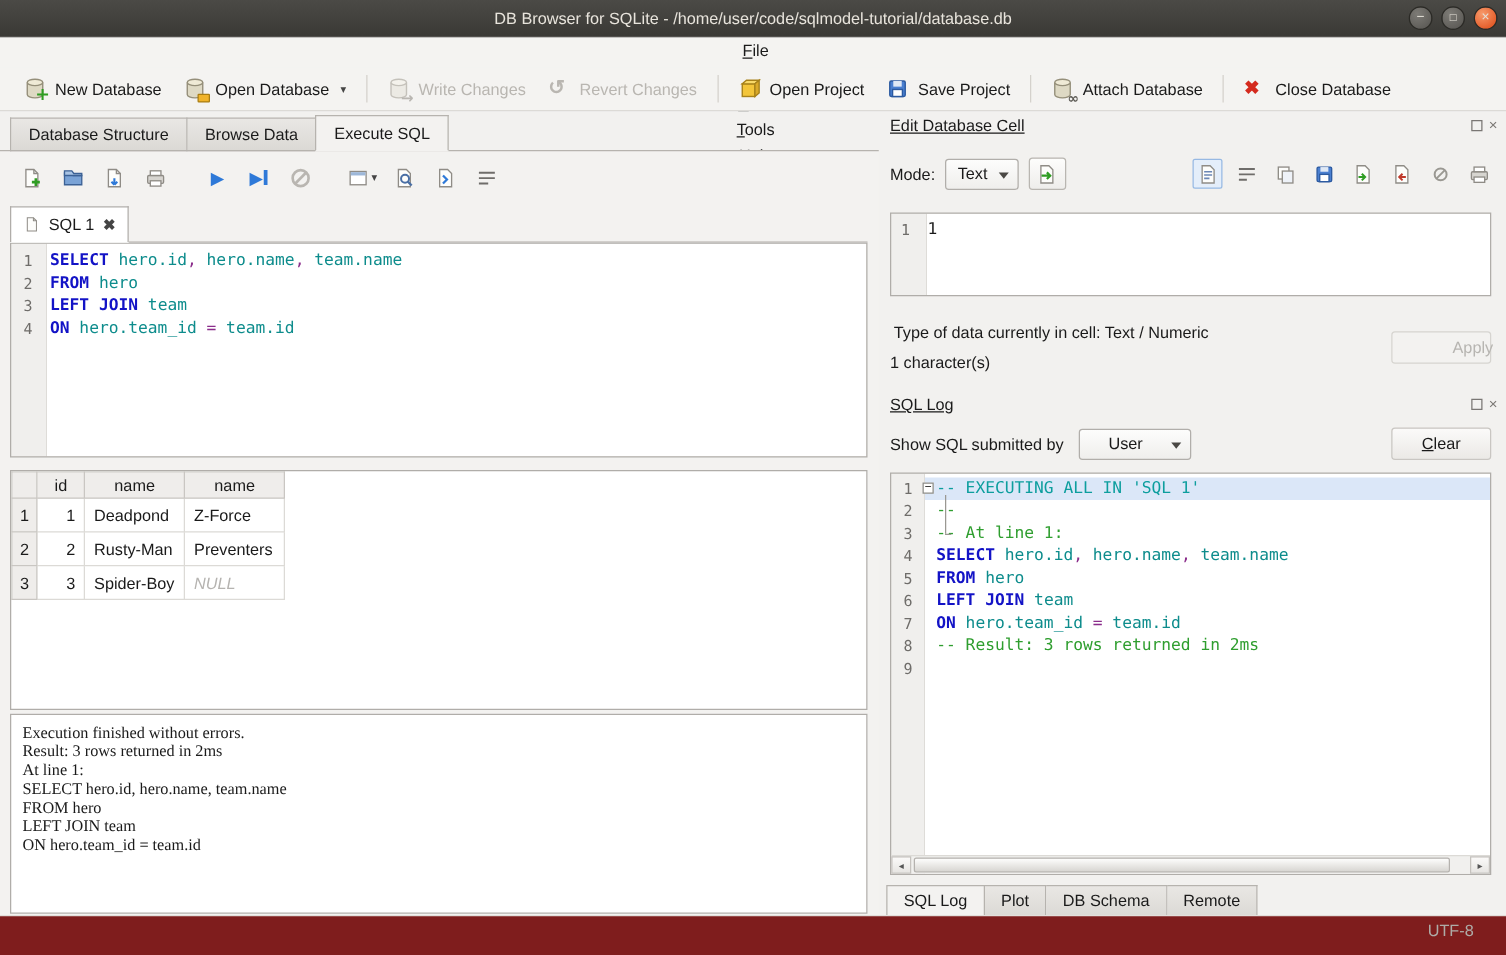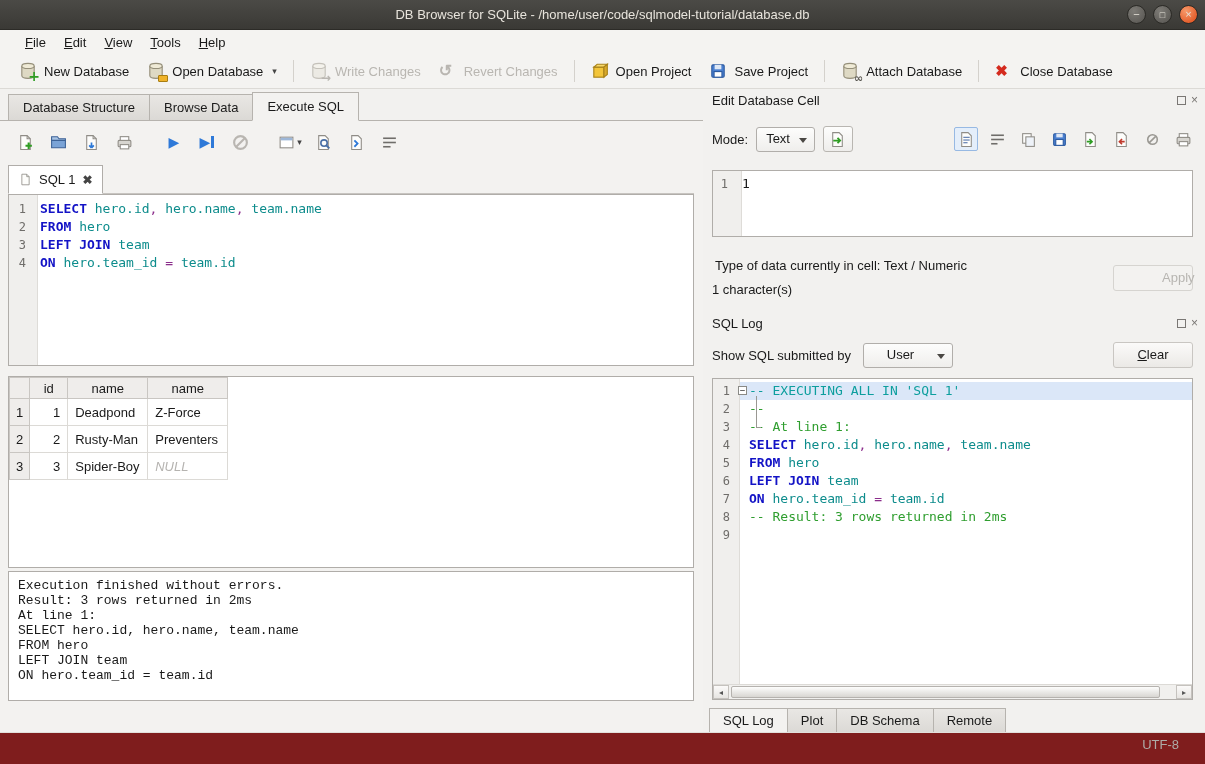--- a/index.html
+++ b/index.html
@@ -13,21 +13,21 @@
     background: linear-gradient(#4b4a46,#3a3935); border-bottom:1px solid #2c2b27;
     color:#e8e4dc; font-weight:normal; text-align:center; line-height:30px; }
   .winbtns { position:absolute; right:7px; top:5px; display:flex; gap:7px; }
   .winbtn { width:19px; height:19px; border-radius:50%; border:1px solid #2b2a26;
     background: radial-gradient(circle at 35% 30%, #7d7b76, #55534f);
     color:#e4e0d8; font-size:11px; line-height:17px; text-align:center; }
   .winbtn.close { background: radial-gradient(circle at 35% 30%, #f79a6b, #dd4814); }
   .maxglyph { font-size:9px; }
   
   .menubar { position:absolute; top:30px; left:0; right:0; height:24px; background:#f4f3f1;
-    display:flex; align-items:center; padding-left:16px; }
+    display:flex; align-items:center; padding-left:4px;flex-direction:column; }
   .menu-item { display:inline-block; padding:3px 9px; }
   .menu-item::first-letter { text-decoration: underline; }
   
   .toolbar { position:absolute; top:54px; left:0; right:0; height:35px; background:#f4f3f1;
     border-bottom:1px solid #dcdad6; display:flex; align-items:center; padding:0 10px; }
   .tbtn { display:flex; align-items:center; gap:7px; padding:4px 9px; border-radius:3px; white-space:nowrap; }
   .tbtn.disabled { color:#b9b6b1; }
   .tsep { width:1px; height:22px; background:#d4d1cc; margin:0 7px; }
   .icon16 { width:18px; height:18px; position:relative; display:inline-block; flex:none; }
   .icon16 svg { width:18px; height:18px; display:block; }
@@ -84,26 +84,26 @@
     border:1px solid #b0ada9; background:#fff; overflow:hidden; }
   table.results { border-collapse:collapse; }
   table.results th { background:#efedeb; border:1px solid #c9c6c2; font-weight:normal;
     height:21px; padding:1px 8px; }
   table.results td { border:1px solid #dcdad6; height:27px; padding:2px 7px; background:#fff; }
   table.results td.rownum { background:#efedeb; border-color:#c9c6c2; text-align:center; width:20px; padding:2px 6px; }
   td.num { text-align:right; width:38px; }
   td.namec { width:80px; }
   .nullv { color:#b5b3b0; font-style:italic;margin-left:9px; }
   
-  .msg-box { position:absolute; top:450px; left:8px; right:9px; height:130px;
+  .msg-box { position:absolute; top:450px; left:8px; right:9px; height:160px;
     border:1px solid #b0ada9; background:#fff; padding:6px 9px;
-    font-family:Liberation Mono, monospace; font-size:13px; line-height:15px;
+    font-family:Liberation Serif, serif; font-size:13px; line-height:15px;
     white-space:pre-line; }
   
-  .rp-title { position:absolute; left:9px; }
+  .rp-title { position:absolute; left:9px;text-decoration:underline; }
   .dock-icons { position:absolute; right:7px; display:flex; gap:5px; align-items:center; color:#7a7774; }
   .dock-float { width:9px; height:9px; border:1px solid #7a7774; display:inline-block; }
   .dock-x { font-size:12px; line-height:1; }
   .mode-row { position:absolute; top:36px; left:9px; right:10px; height:28px;
     display:flex; align-items:center; gap:8px; }
   .combo { position:relative; height:25px; background:linear-gradient(#fdfdfc,#efeeec);
     border:1px solid #b1aeaa; border-radius:3px; padding:3px 24px 3px 9px; }
   .combo .arr { position:absolute; right:7px; top:10px; width:0; height:0;
     border-left:4px solid transparent; border-right:4px solid transparent; border-top:5px solid #4a4844; }
   .ibtn { width:30px; height:26px; border:1px solid #b9b6b1; border-radius:3px;

